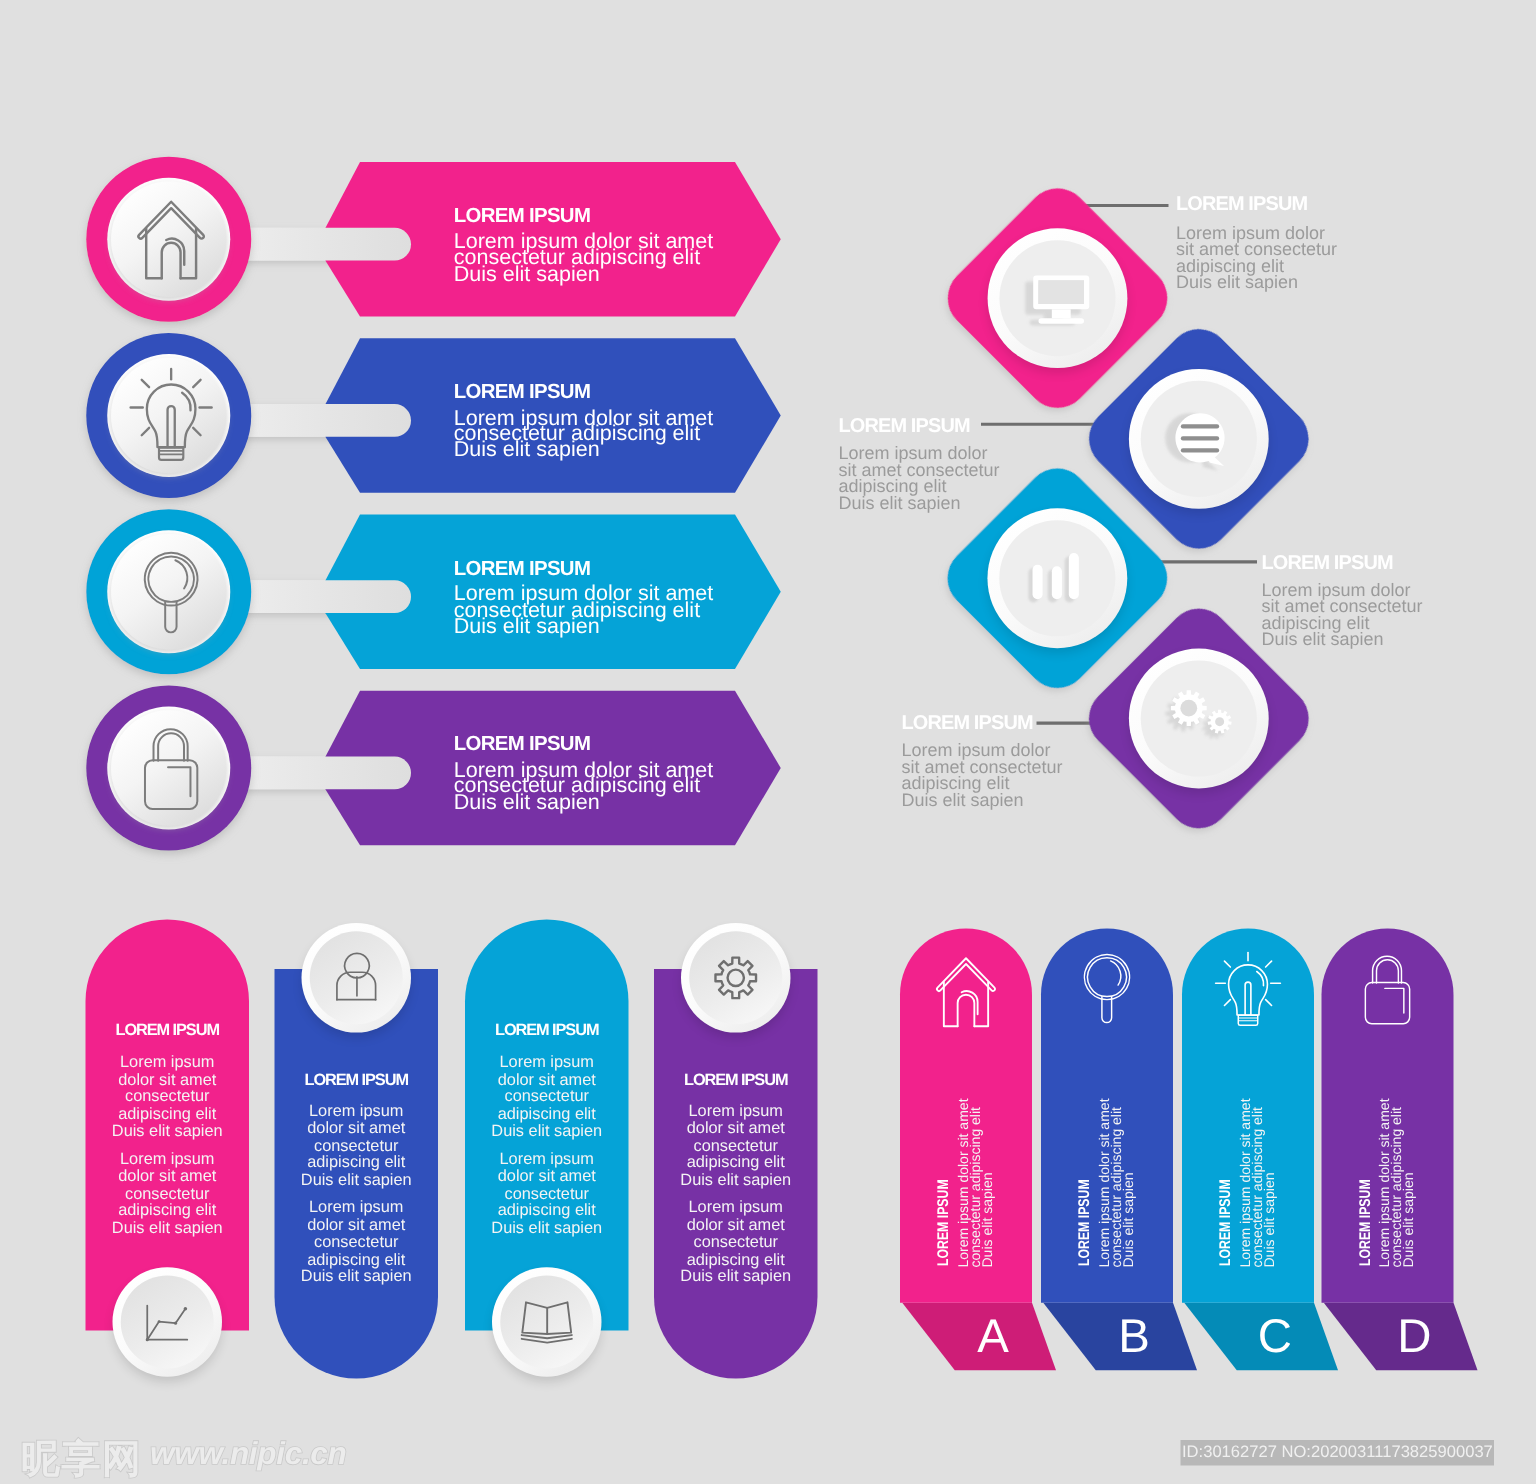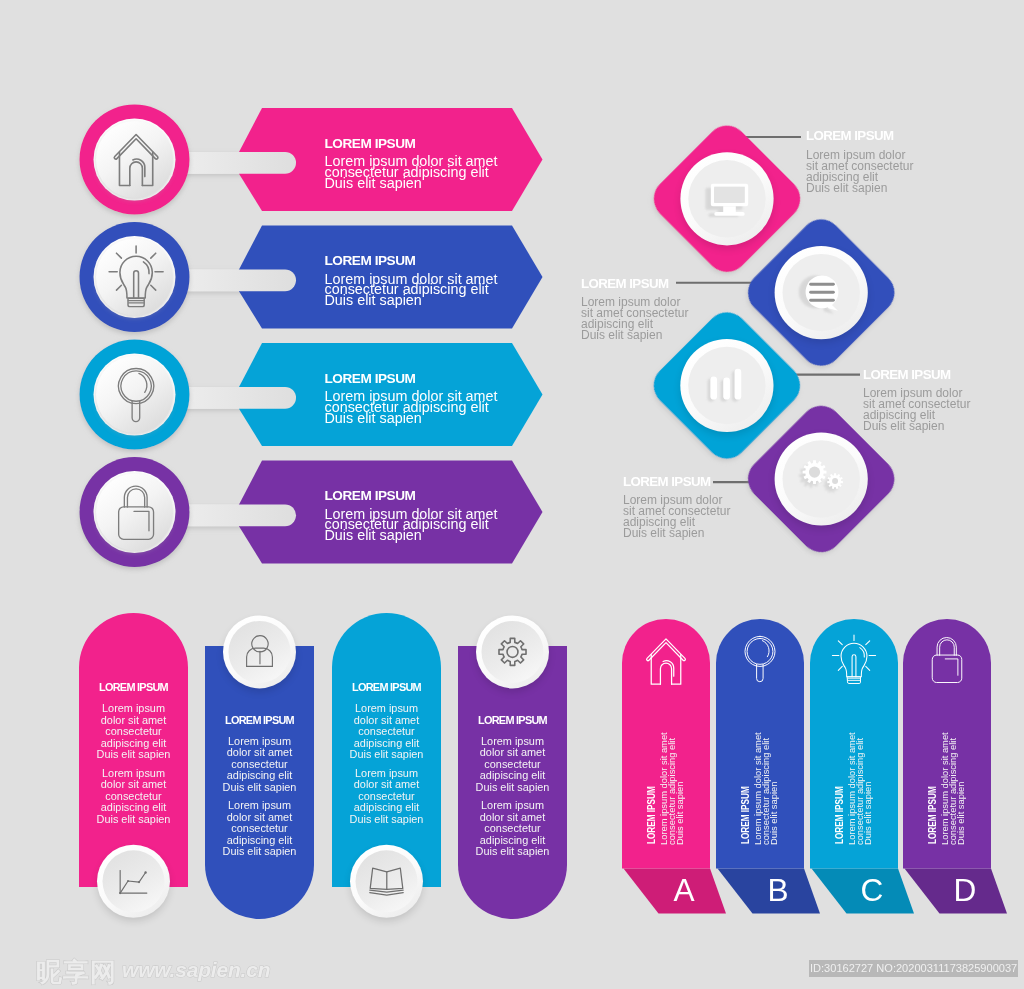--- a/index.html
+++ b/index.html
@@ -1,17 +1,17 @@
 <!DOCTYPE html>
 <html><head>
 <meta charset="utf-8">
 <style>
   html,body{margin:0;padding:0;}
   body{width:1024px;height:989px;background:#e0e0e0;font-family:"Liberation Sans",sans-serif;overflow:hidden;position:relative;}
-  .stage{position:absolute;left:0;top:0;width:948px;height:989px;margin-left:22px;}
+  .stage{position:absolute;left:0;top:0;width:948px;height:989px;}
   svg.layer{position:absolute;left:0;top:0;width:1024px;height:989px;overflow:visible;}
   .a-title{position:absolute;font-size:13.6px;font-weight:bold;letter-spacing:-0.45px;color:#fff;white-space:nowrap;}
   .a-body{position:absolute;font-size:14.35px;line-height:10.78px;color:#fff;white-space:pre;}
   .d-title{position:absolute;font-size:13.3px;font-weight:bold;letter-spacing:-0.58px;color:#ffffff;white-space:nowrap;}
   .d-body{position:absolute;font-size:12px;line-height:11px;color:#9b9b9b;white-space:pre;}
   .p-title{position:absolute;font-size:10.9px;font-weight:bold;letter-spacing:-0.72px;color:#fff;white-space:nowrap;text-align:center;}
   .p-body{position:absolute;font-size:10.9px;line-height:11.6px;color:#f4f4f4;white-space:pre;text-align:center;}
   .b-title{position:absolute;font-size:10.3px;font-weight:bold;color:#fff;white-space:nowrap;transform-origin:0 0;transform:rotate(-90deg) scaleX(0.795);}
   .b-body{position:absolute;font-size:9.35px;line-height:8.2px;color:#f4f4f4;white-space:pre;transform-origin:0 0;transform:rotate(-90deg);}
   .b-letter{position:absolute;font-size:31.6px;color:#fff;font-weight:normal;text-align:center;line-height:1;}
@@ -453,15 +453,15 @@
       <div style="position:absolute;left:0;top:0;">
         <div class="b-title" style="left:905.0px;top:843.5px;">LOREM IPSUM</div>
         <div class="b-body" style="left:919.0px;top:844.5px;">Lorem ipsum dolor sit amet
 consectetur adipiscing elit
 Duis elit sapien</div>
         <div class="b-letter" style="left:917.0px;width:52px;top:874.8px;">D</div>
       </div>
     </div>
 
   <div class="fw-cn" style="left:14px;top:955px;">昵享网</div>
-  <div class="fw-url" style="left:100px;top:958px;">www.sapien.cn</div>
+  <div class="fw-url" style="left:100px;top:958px;">www.nipic.cn</div>
   <div class="fw-id" style="left:787px;top:959.5px;">ID:30162727 NO:20200311173825900037</div>
 </div>
 
 </body></html>

